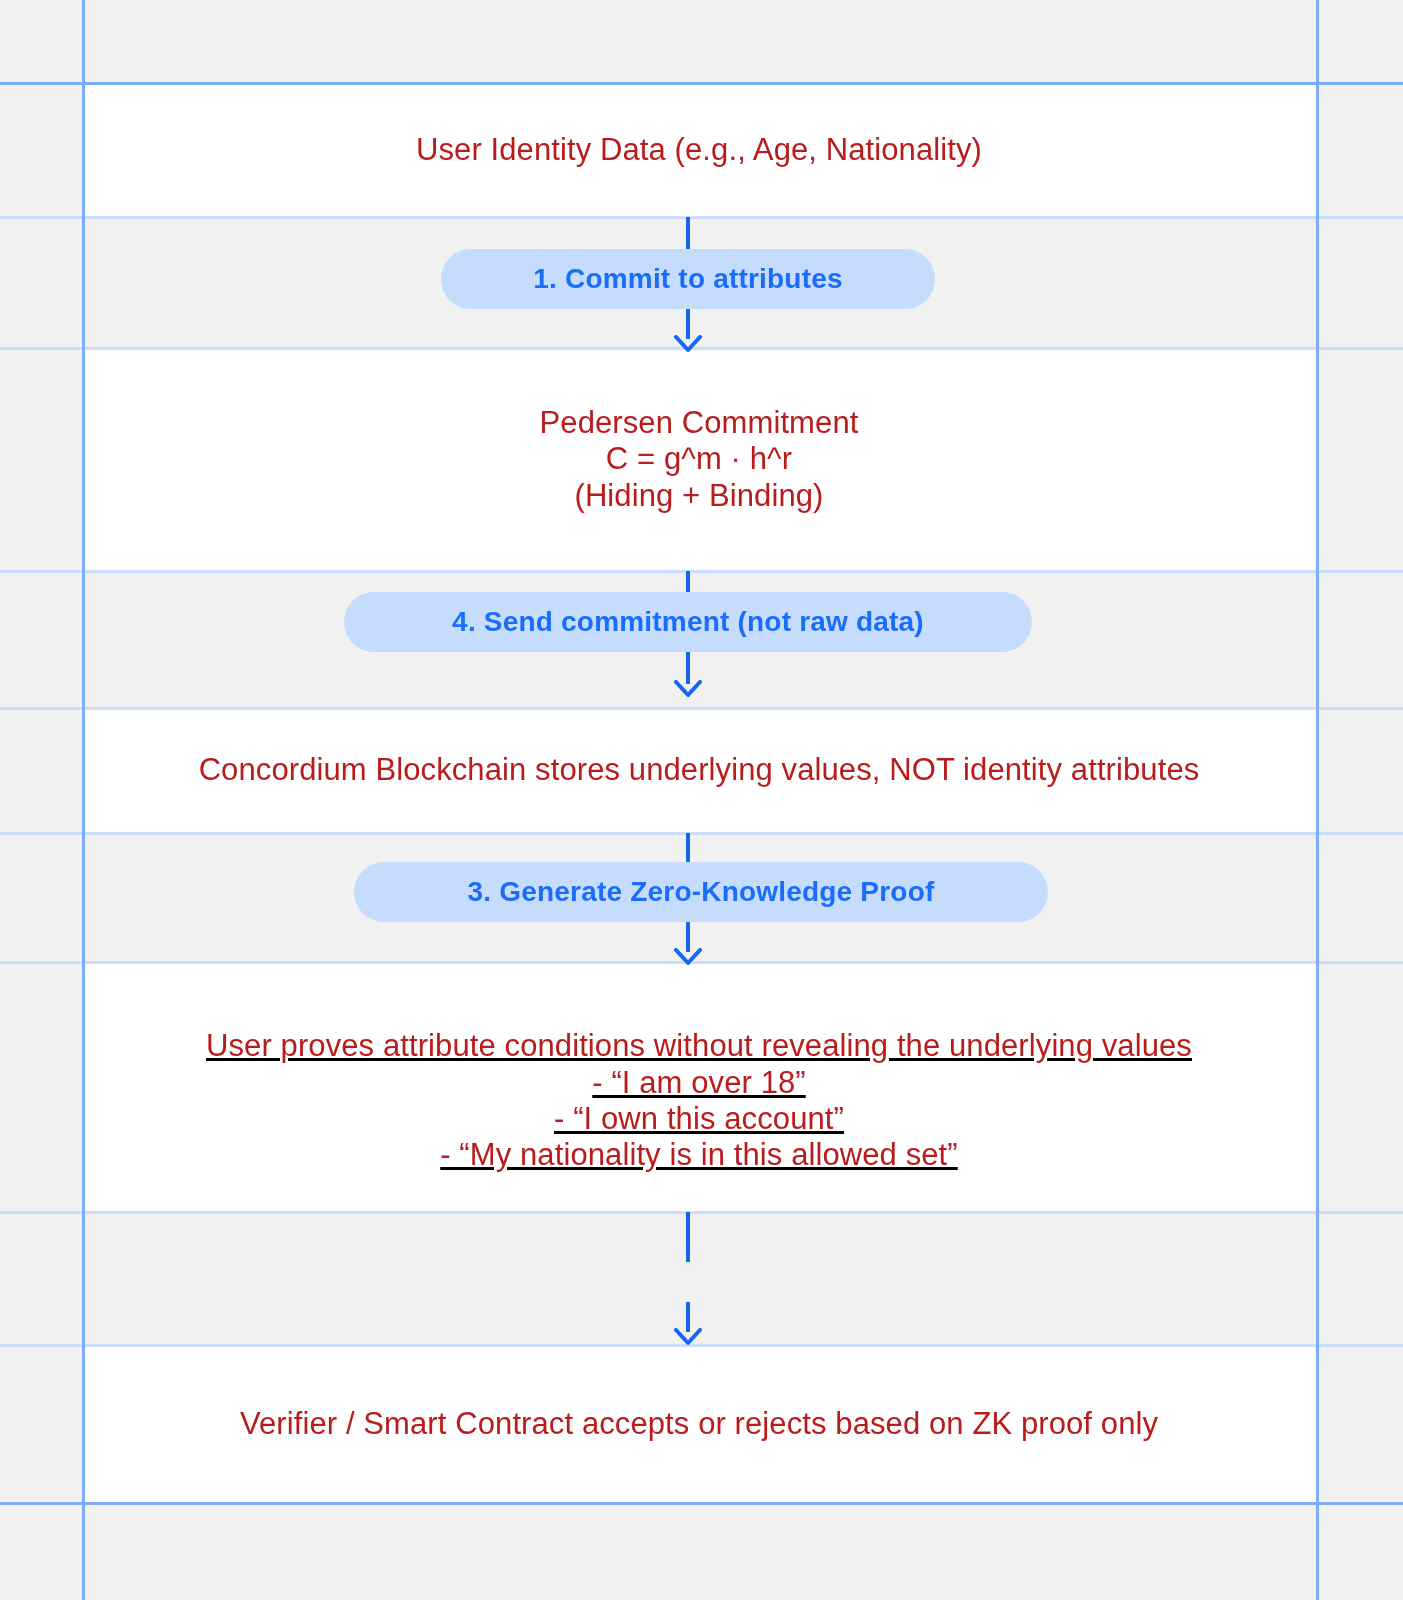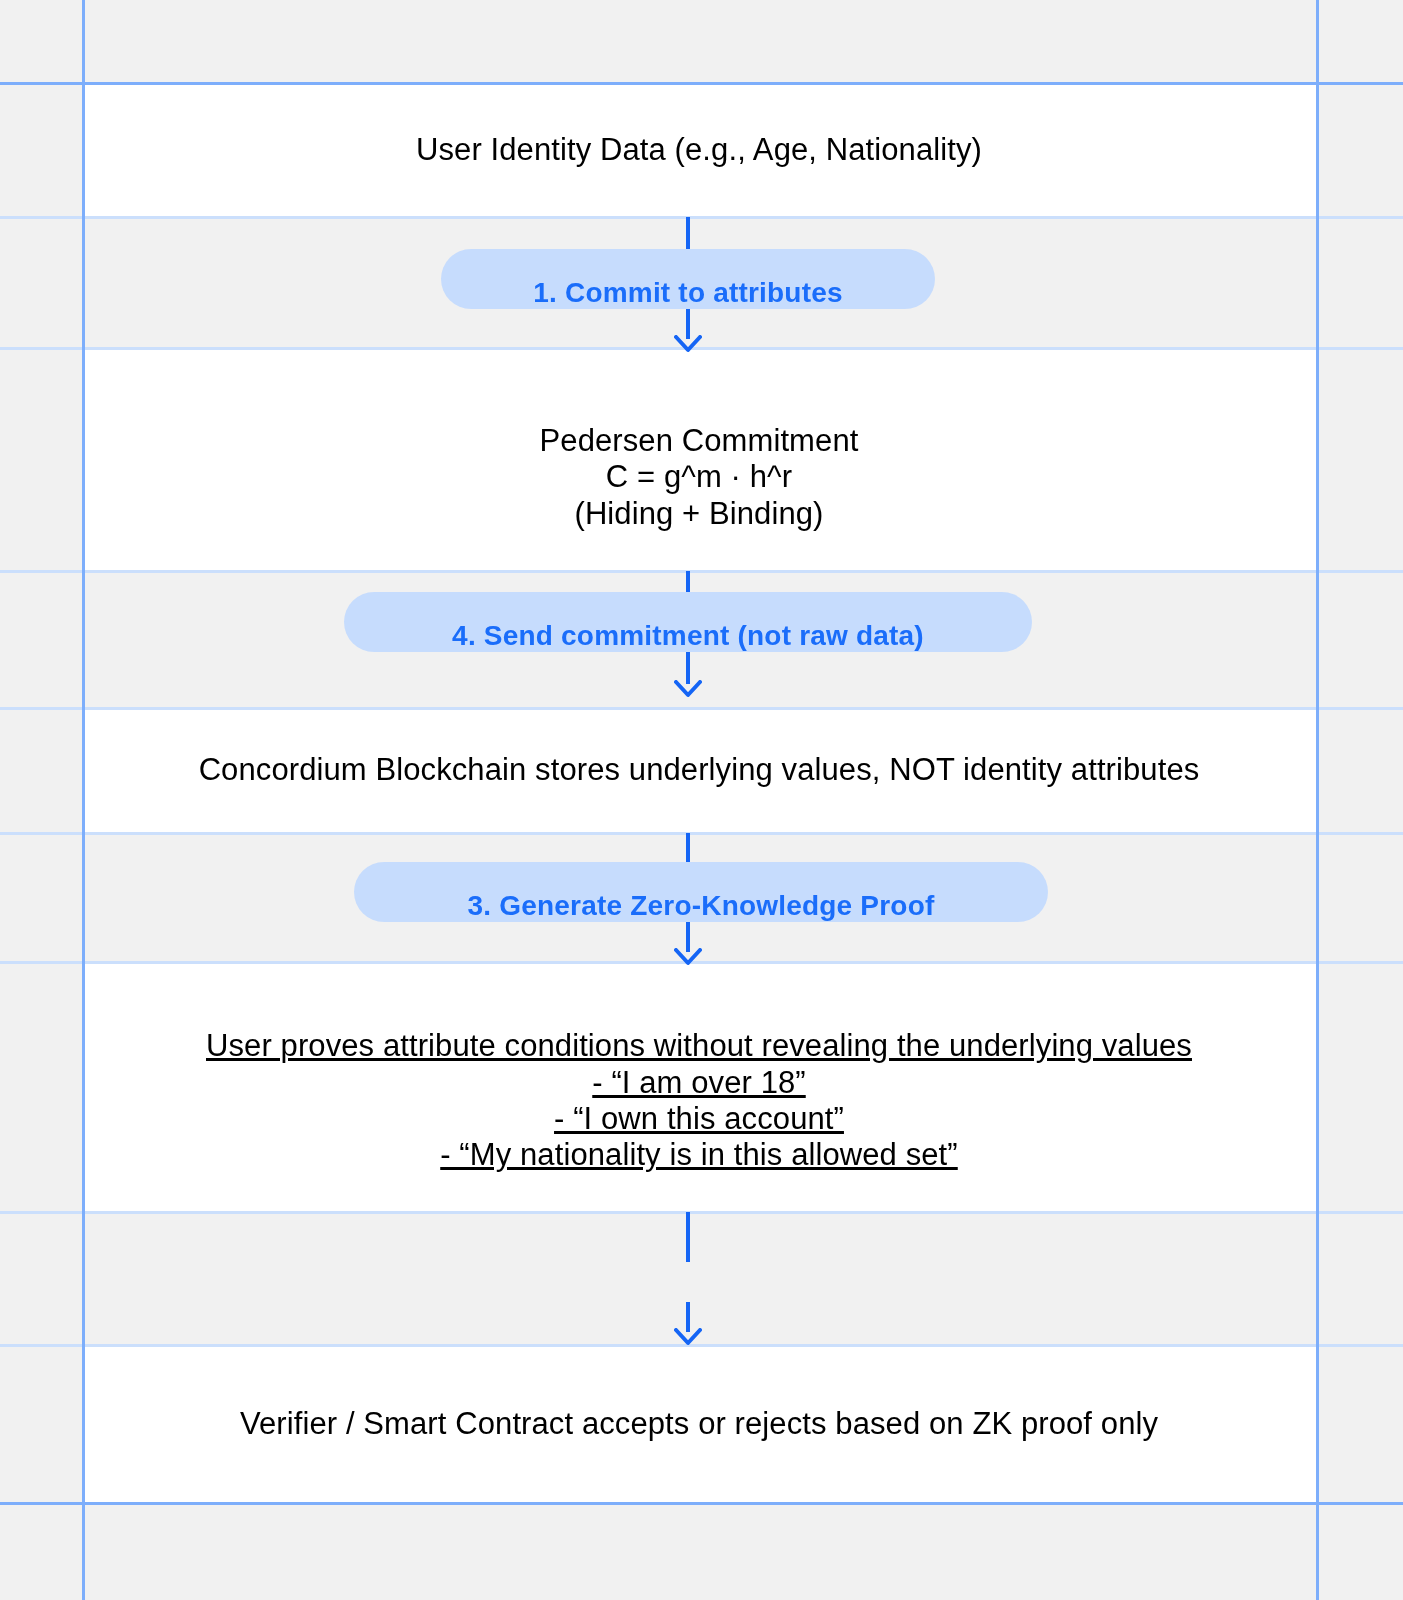--- a/index.html
+++ b/index.html
@@ -60,33 +60,33 @@
     position: absolute;
     left: 82px;
     width: 1234px;
     display: flex;
     align-items: center;
     justify-content: center;
     text-align: center;
     z-index: 6;
   }
   .textrow .label {
-    color: #000000;
+    color: #b91c1c;
     font-size: 31px;
     font-weight: 400;
     line-height: 1.17;
     letter-spacing: 0.1px;
     white-space: pre-line;
   }
 
   
   .pill {
     position: absolute;
     display: flex;
-    align-items: flex-end;
+    align-items: center;
     justify-content: center;
     background: #C6DCFD;
     border-radius: 999px;
     z-index: 7;
   }
   .pill .label {
     color: #1A6DFA;
     font-size: 28px;
     font-weight: 700;
     letter-spacing: 0.2px;
@@ -160,21 +160,21 @@
 
   <div class="conn" style="left:672px; top:309px; width:32px; height:44px;">
     <div class="stem" style="height:30px;"></div>
     <div class="head" style="top:26px;">
       <svg width="28" height="18" viewBox="0 0 28 18">
         <path d="M2 2 L14 15 L26 2" fill="none" stroke="#1565F5" stroke-width="4" stroke-linecap="round" stroke-linejoin="round"></path>
       </svg>
     </div>
   </div>
 
-  <div class="textrow" style="top:366px; height:223px;">
+  <div class="textrow" style="top:348px; height:223px;">
     <span class="label">Pedersen Commitment
 C = g^m · h^r
 (Hiding + Binding)</span>
   </div>
 
   <div class="conn" style="left:672px; top:571px; width:32px; height:55px;">
     <div class="stem" style="height:50px;"></div>
   </div>
 
   <div class="pill" style="left:344px; top:592px; width:688px; height:60px;">

